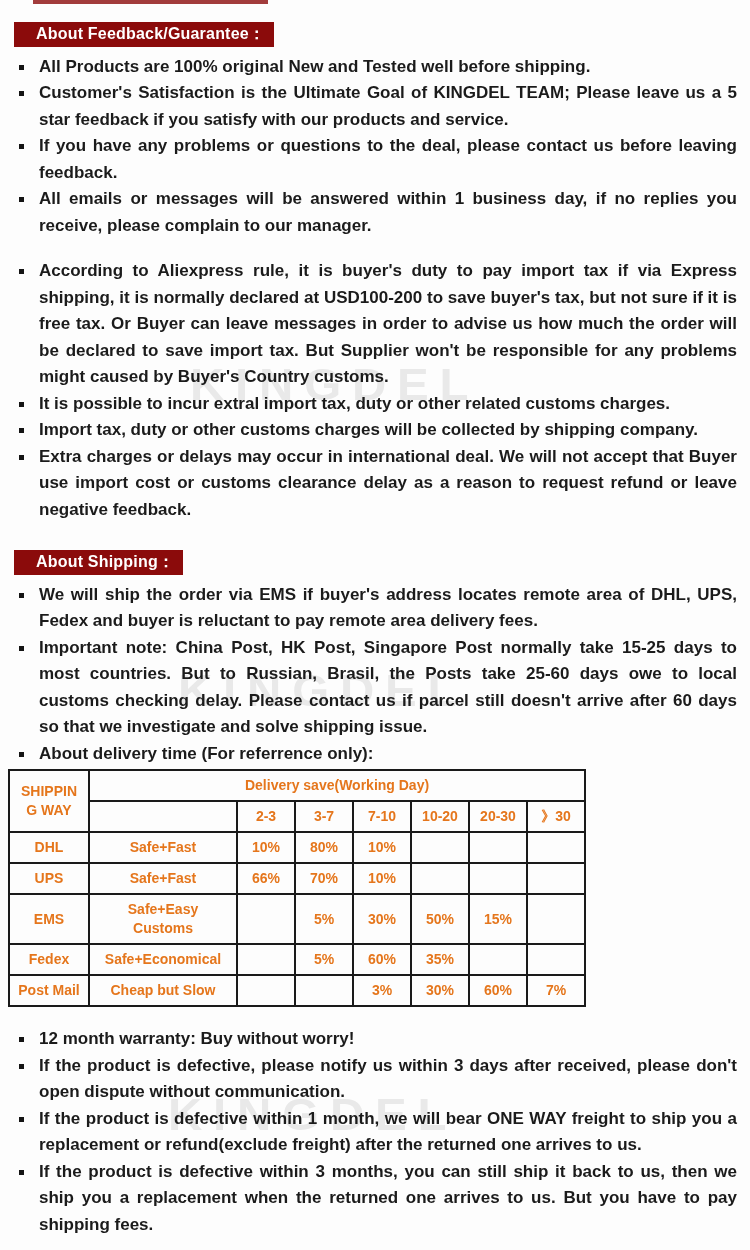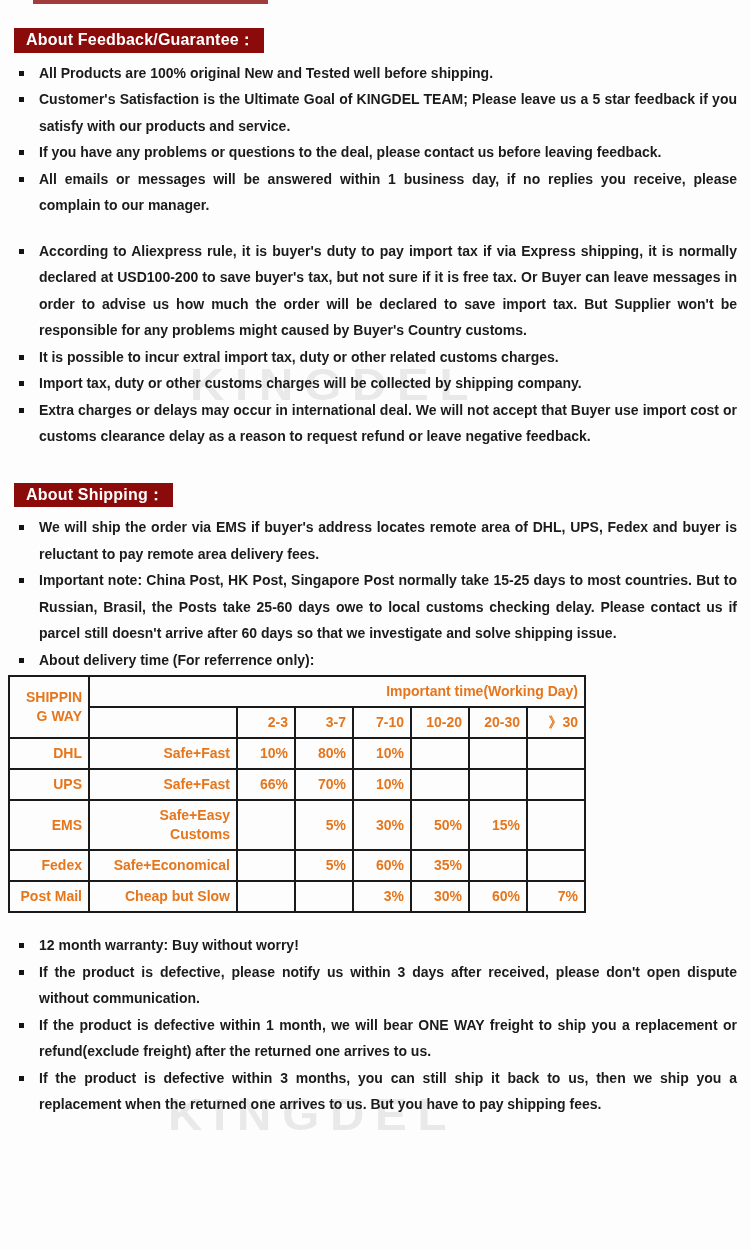--- a/index.html
+++ b/index.html
@@ -25,47 +25,47 @@
   }
   .wm1 { left:190px; top:360px; }
   .wm2 { left:178px; top:666px; }
   .wm3 { left:168px; top:1090px; }
   .content { position:relative; z-index:1; padding:14px 13px 0 14px; }
   section { margin-bottom:19px; }
   .sec-title {
     display:inline-block;
     background:#8b0b0b; color:#ffffff;
     font-size:16px; line-height:1.1;
-    padding:3px 9px 4px 12px;
-    margin:14px 0 7px 0;
+    padding:3px 9px 4px 22px;
+    margin:8px 0 7px 0;
     letter-spacing:.2px;
     text-align:center;
   }
   ul { list-style:none; margin:0; padding:0; }
   li { display:flex; align-items:flex-start; }
   .bullet {
     flex:0 0 auto; width:5px; height:5px;
     background:#141414;
     margin:11px 15px 0 5px;
   }
   li p {
     margin:0; width:702px;
-    font-size:14px; line-height:26.5px;
+    font-size:17px; line-height:26.5px;
     text-align:justify;
   }
   table.delivery {
     border-collapse:collapse; table-layout:fixed;
     width:578px; margin:2px 0 0 -6px;
     background:#fdfdfd;
   }
   table.delivery td {
     border:2px solid #1a1a1a;
     color:#e5761c;
     font-size:14px; font-weight:bold;
-    text-align:right; vertical-align:middle;
+    text-align:center; vertical-align:middle;
     padding:5px 6px;
     line-height:19px;
     overflow:hidden;
   }
   td.corner { word-break:break-all; padding:4px 5px; }
   td.dt-head { font-size:15px; padding:7px 4px; }
   td.time-head { padding:5px 2px; }
 </style>
 </head>
 <body>
@@ -145,21 +145,21 @@
         <col style="width:58px">
           <col style="width:58px">
           <col style="width:58px">
         <col style="width:58px">
           <col style="width:58px">
           <col style="width:58px">
       </colgroup>
       <tbody>
         <tr>
           <td class="corner" rowspan="2">SHIPPING WAY</td>
-          <td class="dt-head" colspan="7">Important time(Working Day)</td>
+          <td class="dt-head" colspan="7">Delivery save(Working Day)</td>
         </tr>
         <tr>
           <td></td>
           <td class="time-head">2-3</td>
           <td class="time-head">3-7</td>
           <td class="time-head">7-10</td>
           <td class="time-head">10-20</td>
           <td class="time-head">20-30</td>
           <td class="time-head">》30</td>
         </tr>

